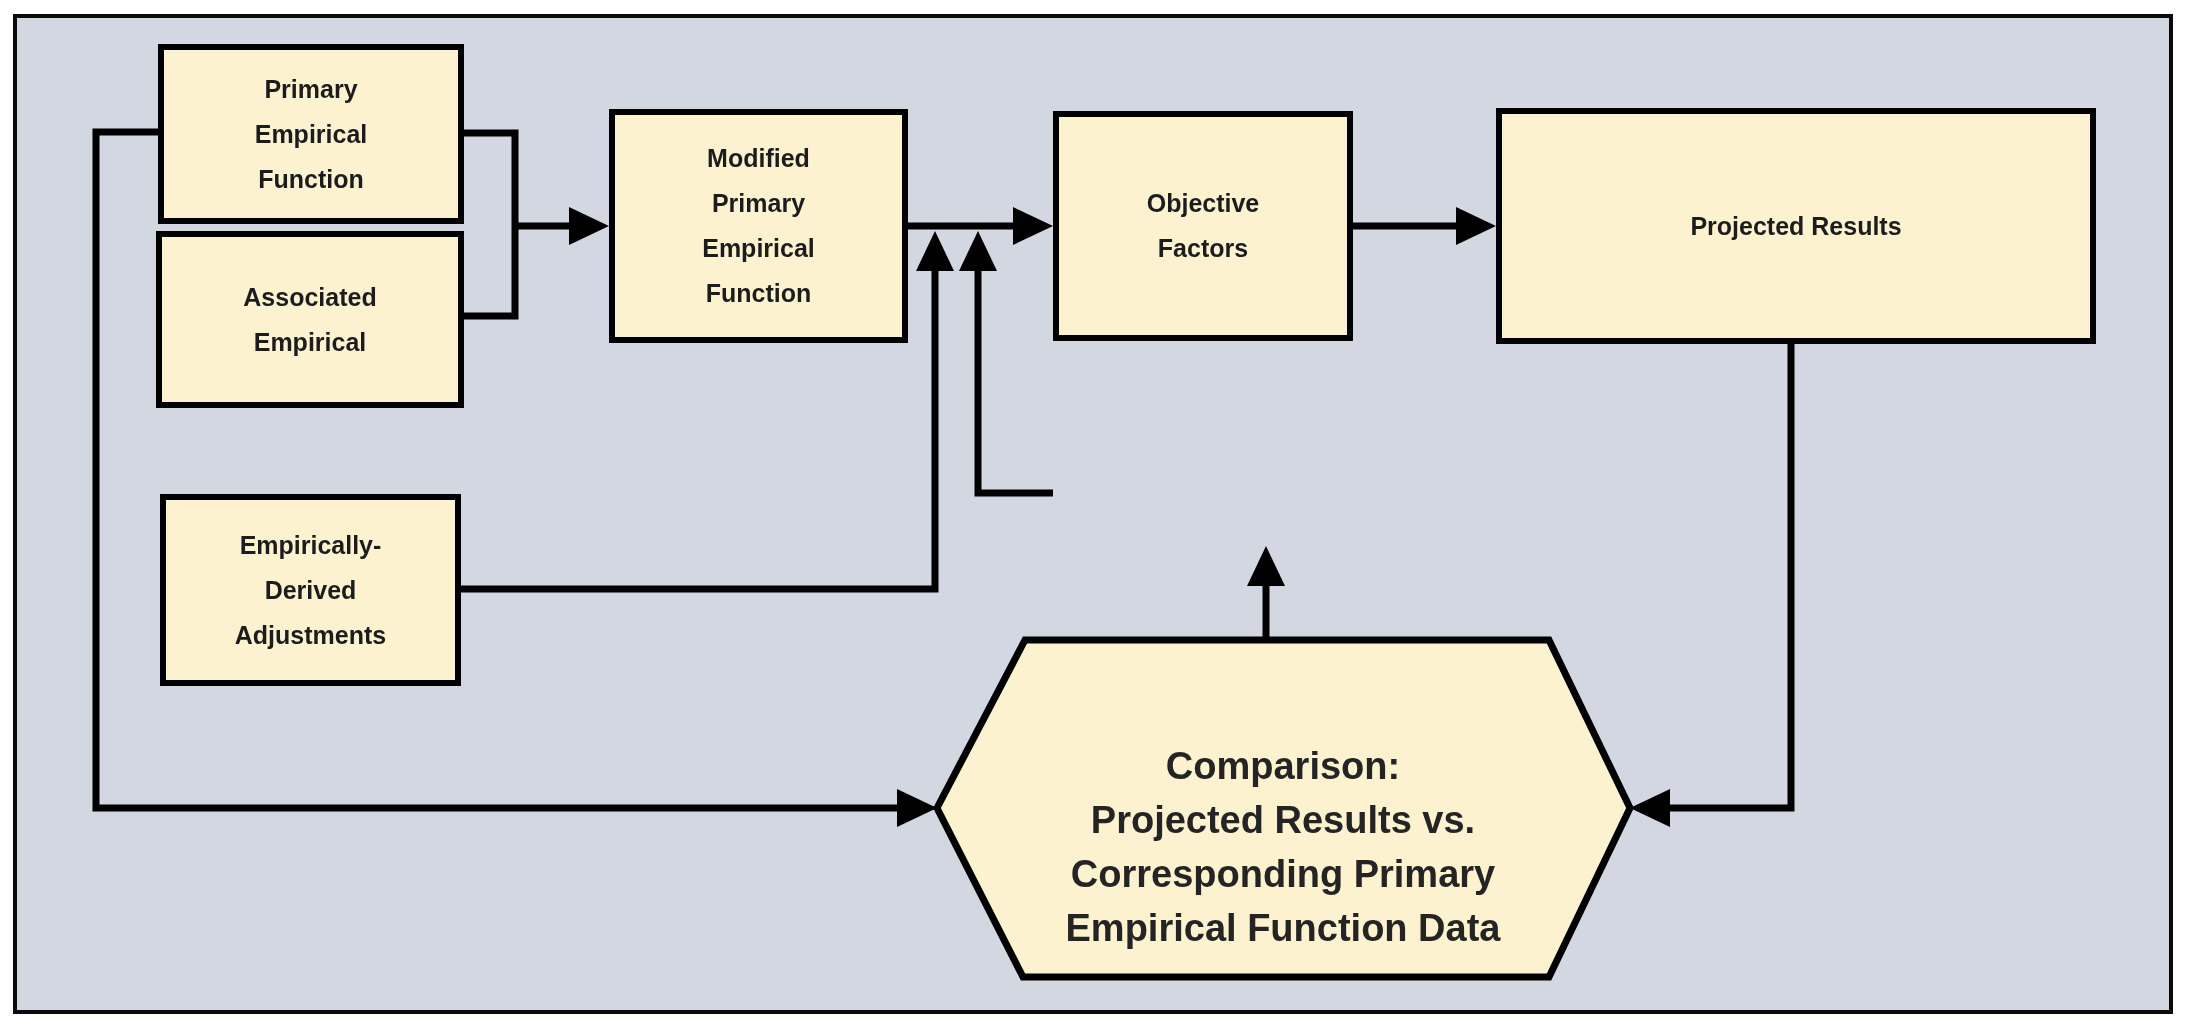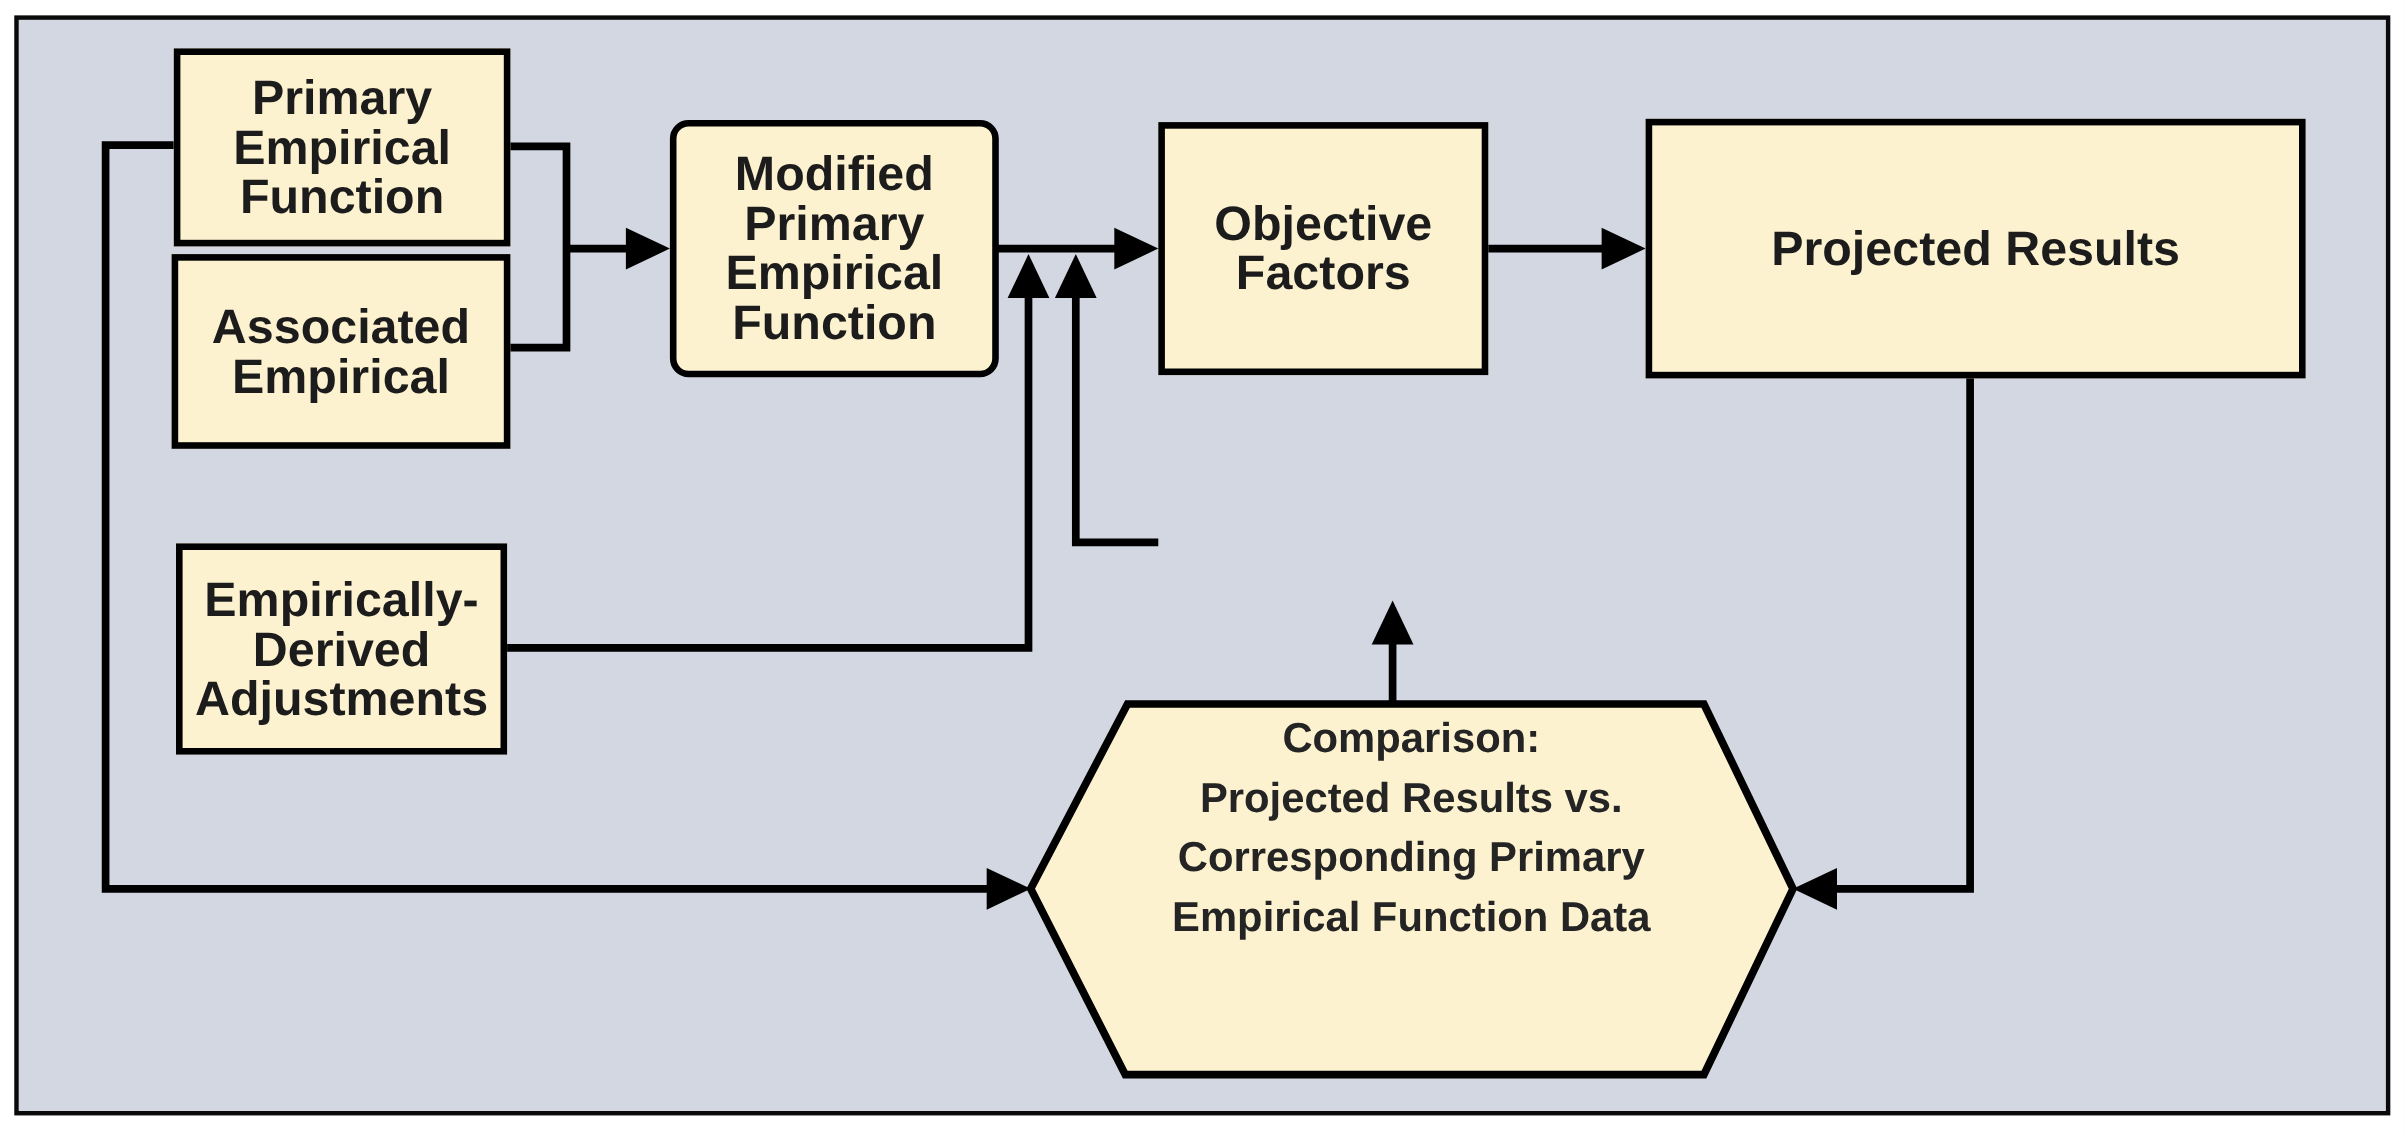--- a/index.html
+++ b/index.html
@@ -10,32 +10,32 @@
   .frame {
     position:absolute; left:13px; top:14px; width:2160px; height:1000px;
     box-sizing:border-box; background:#d2d7e2; border:4px solid #0a0a0a;
   }
   svg.connectors { position:absolute; left:0; top:0; width:2186px; height:1028px; }
   .node {
     position:absolute; box-sizing:border-box;
     background:#fdf2d0; border:6px solid #000000;
     display:flex; align-items:center; justify-content:center;
     text-align:center; font-weight:bold; color:#1c1c1c;
-    font-size:44px; line-height:45px;
+    font-size:25px; line-height:45px;
   }
   .node span, .hexlabel span { white-space:pre-line; }
   .hexlabel {
     position:absolute; left:973px; top:645px; width:620px; height:310px;
-    display:flex; align-items:flex-start; justify-content:center;
+    display:flex; align-items:flex-end; justify-content:center;
     text-align:center; font-weight:bold; color:#242424;
     font-size:38px; line-height:54px;
   }
   .n-primary     { left:158px;  top:44px;  width:306px; height:180px; }
   .n-associated  { left:156px;  top:231px; width:308px; height:177px; }
-  .n-modified    { left:609px;  top:109px; width:299px; height:234px;border-radius:17px; }
+  .n-modified    { left:609px;  top:109px; width:299px; height:234px; }
   .n-objective   { left:1053px; top:111px; width:300px; height:230px; }
   .n-projected   { left:1496px; top:108px; width:600px; height:236px; }
   .n-correction  { left:1053px; top:437px; width:448px; height:107px; }
   .n-adjustments { left:160px;  top:494px; width:301px; height:192px; }
   .cline { fill:none; stroke:#000000; stroke-width:7; stroke-linejoin:miter; }
   .ahead { fill:#000000; stroke:none; }
   .hexshape { fill:#fdf2d0; stroke:#000000; stroke-width:7; stroke-linejoin:miter; }
 </style>
 </head>
 <body>

